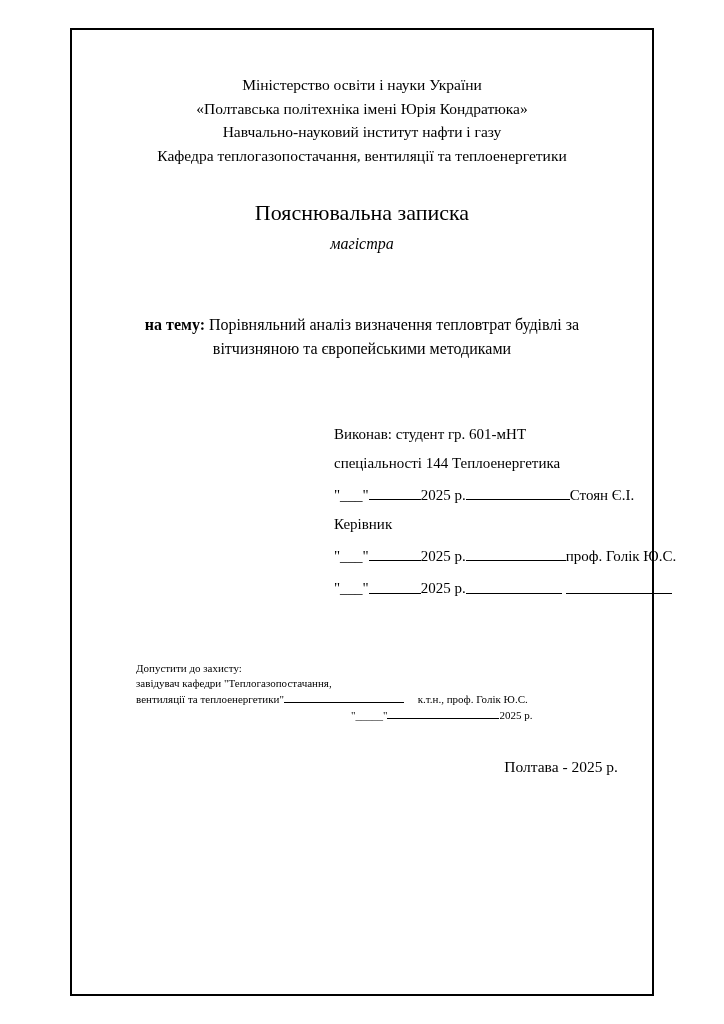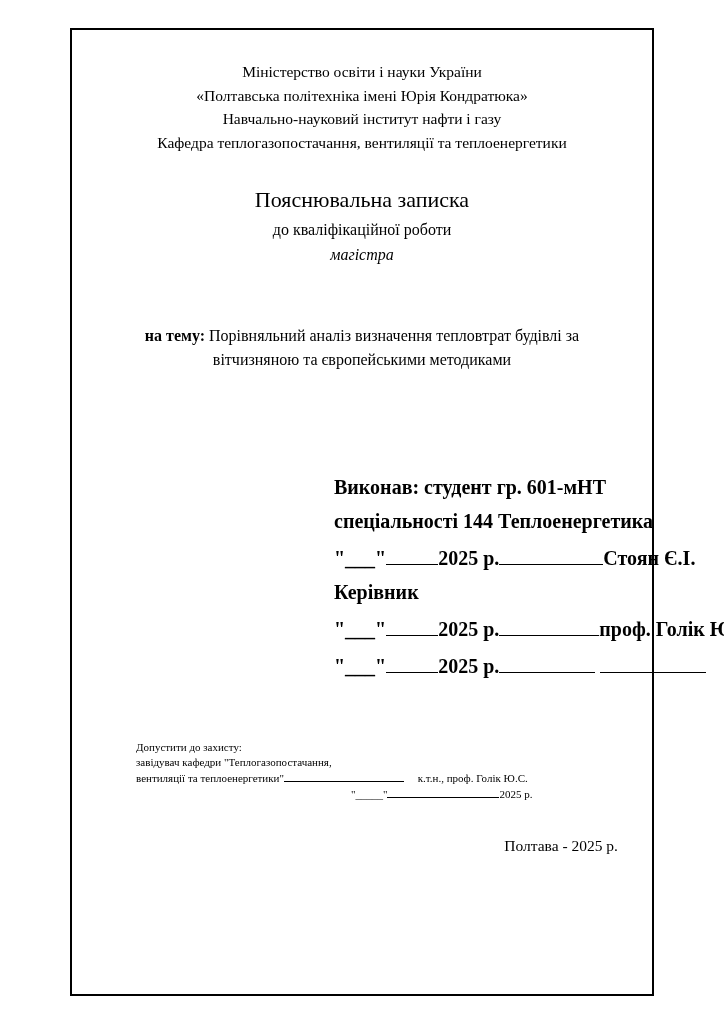--- a/index.html
+++ b/index.html
@@ -20,21 +20,21 @@
     top: 28px;
     width: 584px;
     height: 968px;
     border: 2px solid #000000;
     box-sizing: border-box;
     background: #ffffff;
   }
   .inner {
     position: absolute;
     left: 0;
-    top: 0;
+    top: 13px;
     width: 100%;
     height: 100%;
     box-sizing: border-box;
     padding: 30px 34px 12px 34px;
   }
 
   .header-block {
     text-align: center;
     font-size: 15.5px;
     line-height: 1.52;
@@ -69,25 +69,24 @@
     padding: 0 8px;
   }
   .theme-label {
     font-weight: bold;
   }
   .theme-text {
     font-weight: normal;
   }
 
   .signers {
-    margin-top: 105px;
+    margin-top: 66px;
     margin-left: 228px;
-    font-size: 20px;
+    font-size: 15px;
     line-height: 1.0;
-    font-weight: bold;
   }
   .signers .row {
     margin-bottom: 14px;
     white-space: nowrap;
   }
   .u {
     display: inline-block;
     border-bottom: 1px solid #000;
     height: 0.95em;
     vertical-align: baseline;
@@ -121,21 +120,20 @@
 
     <div class="header-block">
       <div>Міністерство освіти і науки України</div>
       <div>«Полтавська політехніка імені Юрія Кондратюка»</div>
       <div>Навчально-науковий інститут нафти і газу</div>
       <div>Кафедра теплогазопостачання, вентиляції та теплоенергетики</div>
     </div>
 
     <div class="title-block">
       <div class="doc-type">Пояснювальна записка</div>
-      <div class="doc-sub1">до кваліфікаційної роботи</div>
       <div class="doc-sub2">магістра</div>
     </div>
 
     <div class="theme-block">
       <span class="theme-label">на тему:</span>
       <span class="theme-text">Порівняльний аналіз визначення тепловтрат будівлі за вітчизняною та європейськими методиками</span>
     </div>
 
     <div class="signers">
       <div class="row">

